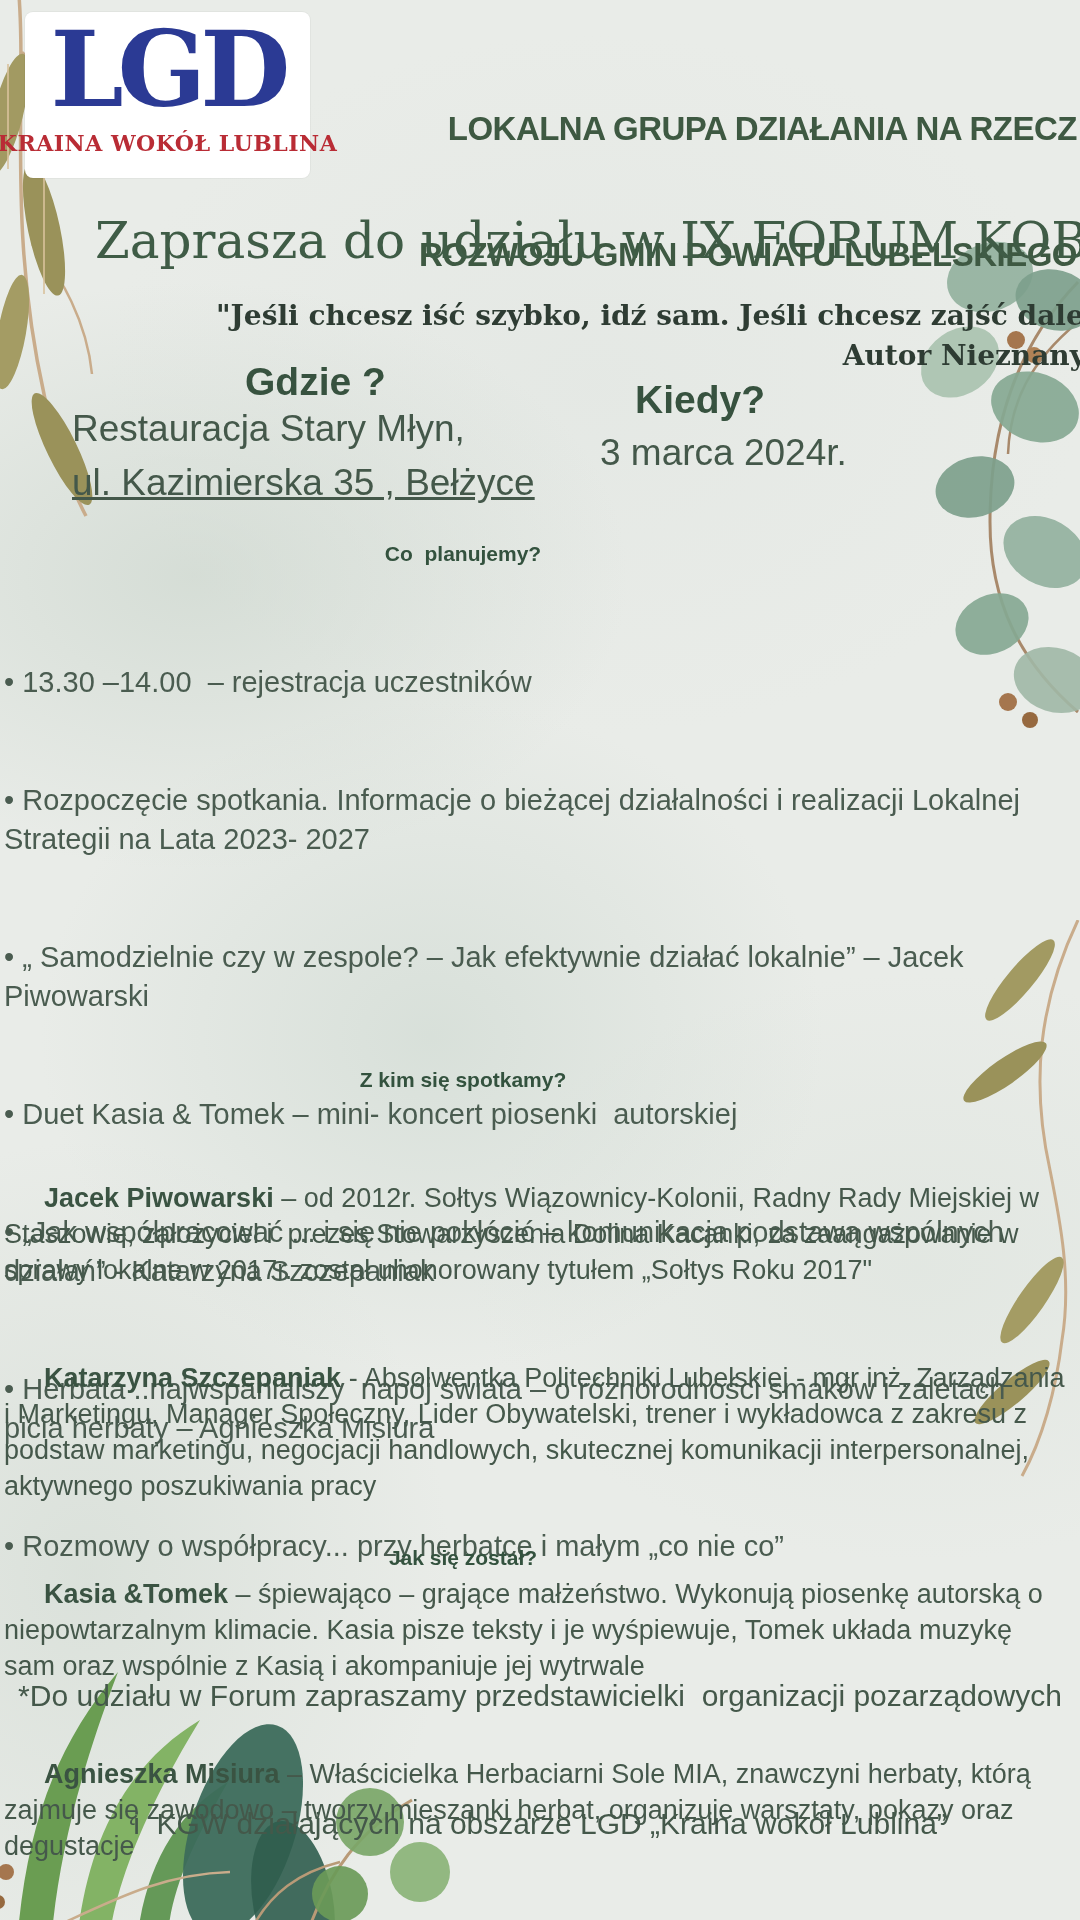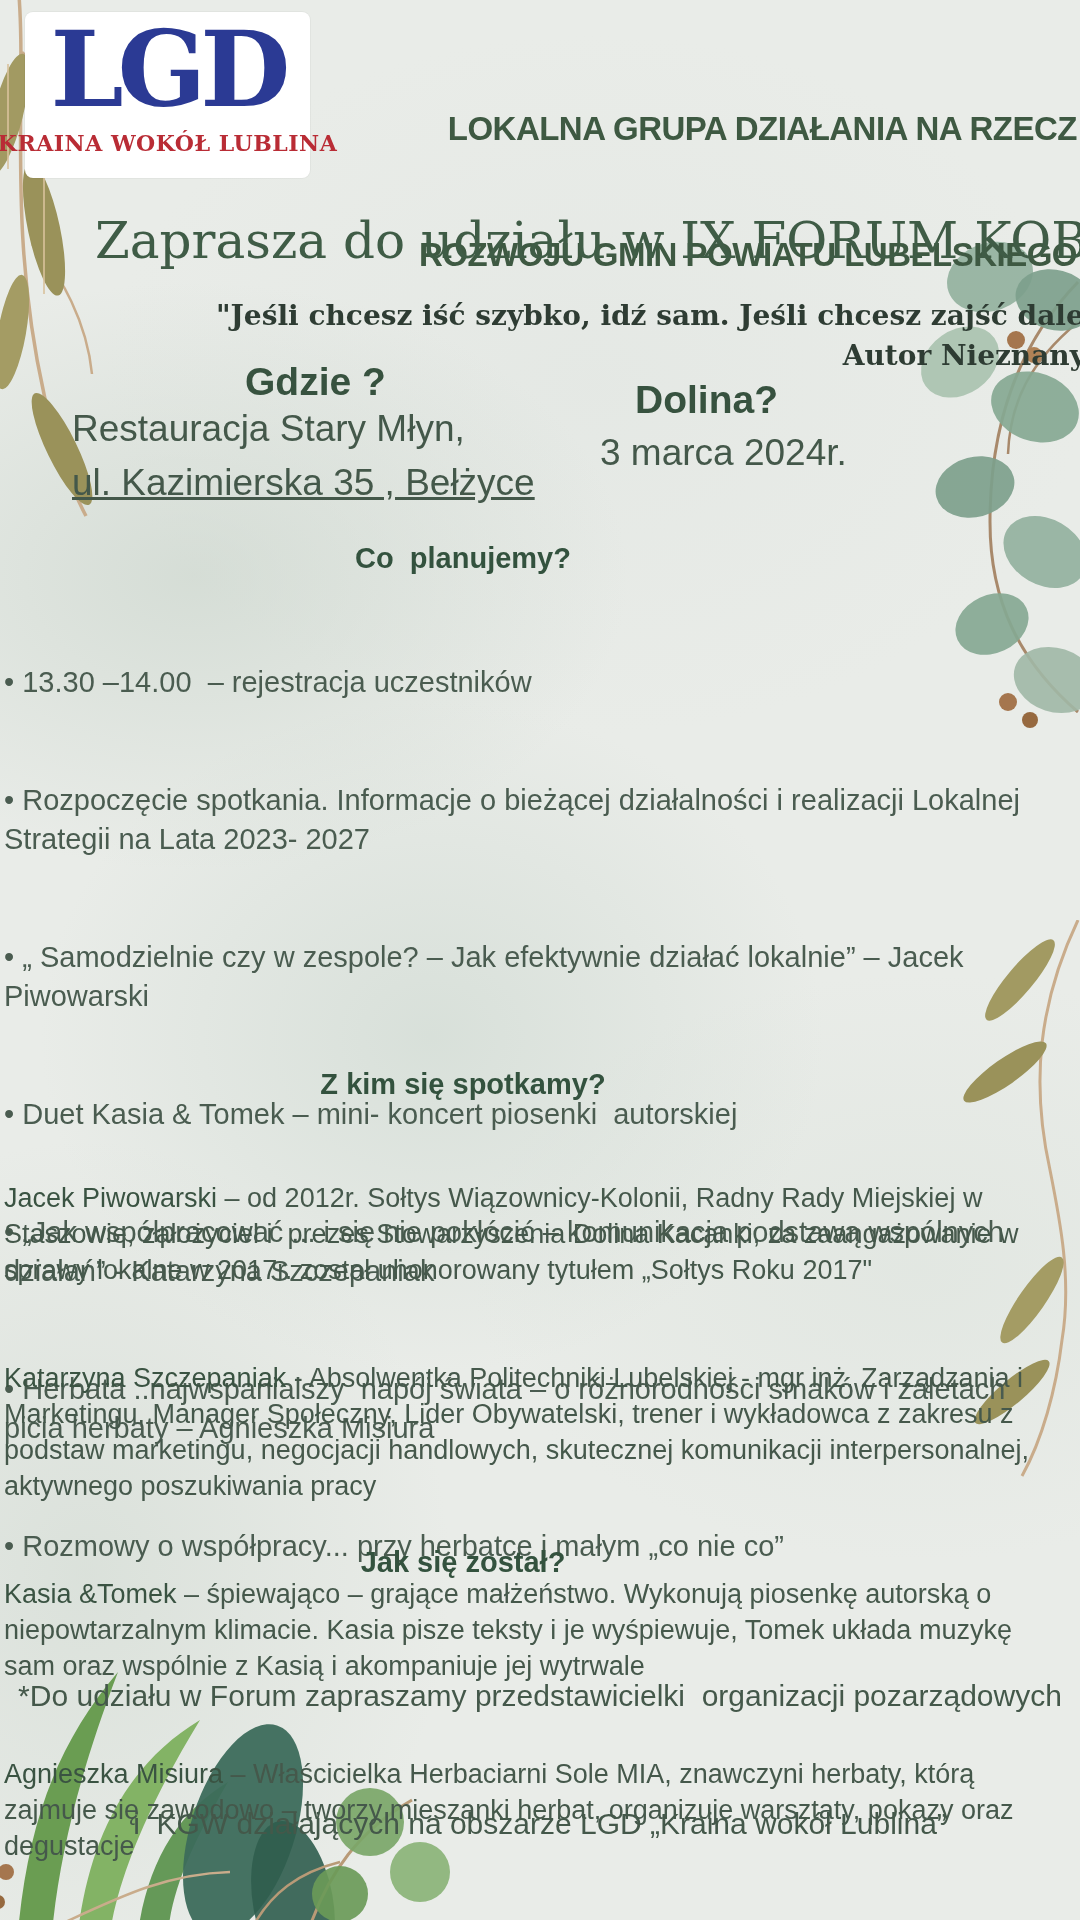--- a/index.html
+++ b/index.html
@@ -31,29 +31,29 @@
   .motto-label{top:252px;right:0px;font-family:"DejaVu Serif",serif;font-weight:bold;font-size:30px;color:#2e3c33;}
   .motto-quote{top:299px;left:216px;font-family:"DejaVu Serif",serif;font-weight:bold;font-size:28px;color:#2e3c33;white-space:nowrap;}
   .motto-author{top:339px;right:-6px;font-family:"DejaVu Serif",serif;font-weight:bold;font-size:28px;color:#2e3c33;}
   
   .where-heading{left:245px;top:360px;font-size:39px;font-weight:bold;color:#37523f;}
   .where-line1{left:72px;top:408px;font-size:37px;color:#44584a;}
   .where-line2{left:72px;top:462px;font-size:37px;color:#44584a;text-decoration:underline;}
   .when-heading{left:635px;top:378px;font-size:39px;font-weight:bold;color:#37523f;}
   .when-date{left:600px;top:432px;font-size:37px;color:#44584a;}
   
-  .section-heading{width:926px;left:0;text-align:center;font-size:29px;font-weight:bold;color:#33523e;white-space:pre-wrap;}
+  .section-heading{width:926px;left:0;text-align:center;font-size:21px;font-weight:bold;color:#33523e;white-space:pre-wrap;}
   .plan-heading{top:542px;}
   .plan-list{left:4px;top:585px;width:1062px;font-size:29px;line-height:39px;color:#4a5c50;white-space:pre-wrap;}
   .plan-item{margin:0 0 1px 0;}
   
   .speakers-heading{top:1068px;}
   .speakers-list{left:4px;top:1108px;width:1062px;font-size:27px;line-height:36px;color:#45584b;white-space:pre-wrap;}
   .speaker-bio{margin:0;}
-  .speaker-name{font-weight:normal;color:#3a5342;}
+  .speaker-name{font-weight:bold;color:#3a5342;margin-left:40px;}
   
   .signup-heading{top:1546px;}
   .signup-block{left:0;top:1592px;width:1080px;text-align:center;font-size:30px;line-height:40px;color:#44584a;white-space:pre-wrap;}
   .signup-line{margin:4px;}
   .emph{font-weight:bold;color:#2f4f3b;text-decoration:underline;text-decoration-thickness:3px;text-underline-offset:5px;}
 </style>
 </head>
 <body>
 
 <div class="poster">
@@ -124,21 +124,21 @@
   </div>
 
   <div class="content page-title">Zaprasza do udziału w IX FORUM KOBIET</div>
 
   <div class="content motto-quote">"Jeśli chcesz iść szybko, idź sam. Jeśli chcesz zajść daleko, idźcie razem".</div>
   <div class="content motto-author">Autor Nieznany</div>
 
   <div class="content where-heading">Gdzie ?</div>
   <div class="content where-line1">Restauracja Stary Młyn,</div>
   <div class="content where-line2">ul. Kazimierska 35 , Bełżyce</div>
-  <div class="content when-heading">Dolina?</div>
+  <div class="content when-heading">Kiedy?</div>
   <div class="content when-date">3 marca 2024r.</div>
 
   <div class="content section-heading plan-heading">Co  planujemy?</div>
   <div class="content plan-list">
     <div class="plan-item">• 13.30 –14.00  – rejestracja uczestników</div>
     <div class="plan-item">• Rozpoczęcie spotkania. Informacje o bieżącej działalności i realizacji Lokalnej Strategii na Lata 2023- 2027</div>
     <div class="plan-item">• „ Samodzielnie czy w zespole? – Jak efektywnie działać lokalnie” – Jacek Piwowarski</div>
     <div class="plan-item">• Duet Kasia &amp; Tomek – mini- koncert piosenki  autorskiej</div>
     <div class="plan-item">• „Jak współpracować ... i się nie pokłócić – komunikacja podstawą wspólnych działań” - Katarzyna Szczepaniak</div>
     <div class="plan-item">• Herbata ..najwspanialszy  napój świata – o różnorodności smaków i zaletach picia herbaty – Agnieszka Misiura</div>

